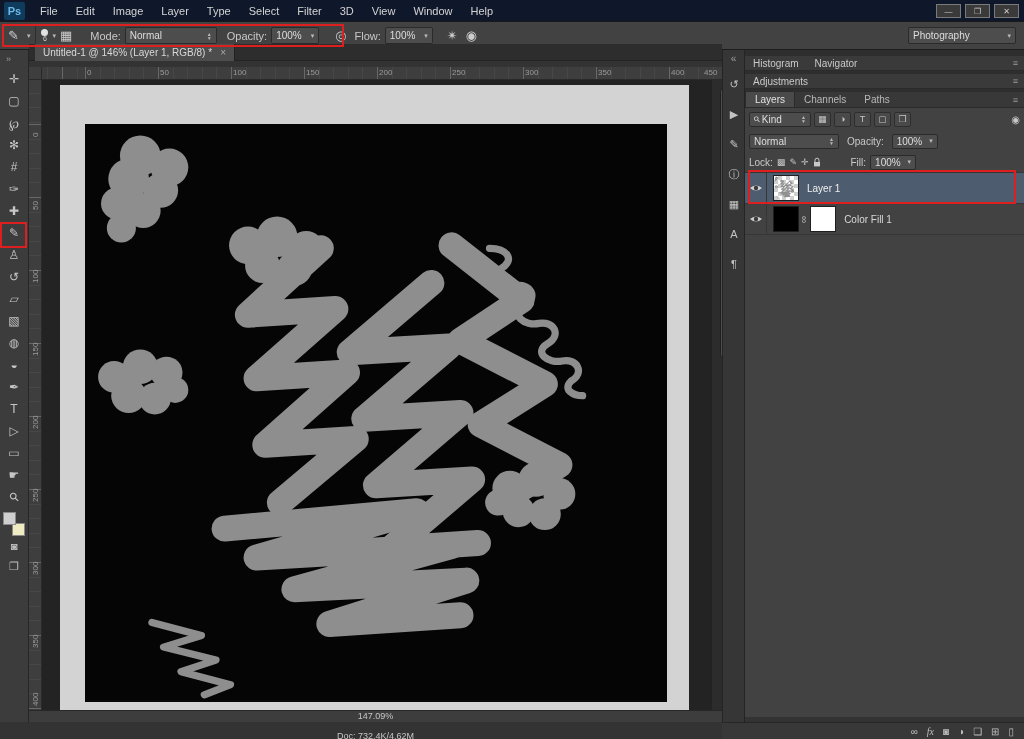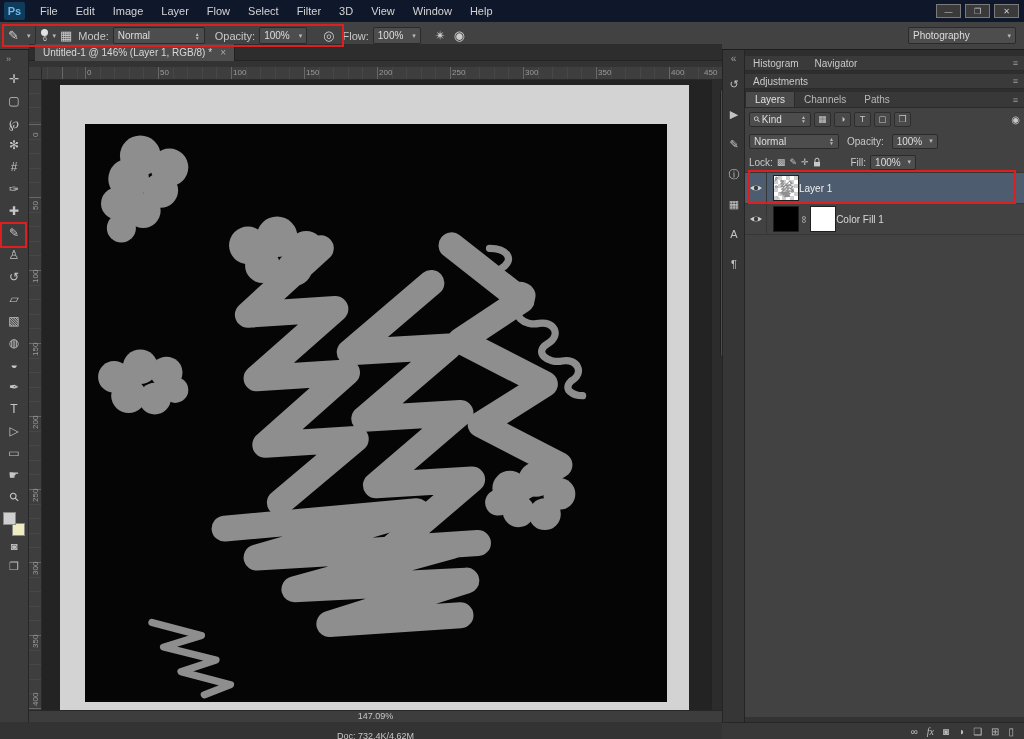--- a/index.html
+++ b/index.html
@@ -92,38 +92,38 @@
   #lock-row { height:20px; gap:4px; font-size:10px; color:#c9c9c9; }
   .lock-ic { font-size:9px; color:#c6c6c6; }
   .small-sel { width:46px; height:15px; }
   #layers-list { border-top:1px solid #363636; }
   .layer-row { height:31px; display:flex; align-items:center; border-bottom:1px solid #363636; position:relative; }
   .eye-cell { width:22px; height:31px; display:flex; align-items:center; justify-content:center; border-right:1px solid #363636; }
   .thumb { width:26px; height:26px; border:1px solid #1f1f1f; margin-left:6px; position:relative; overflow:hidden; flex:none; }
   .checker { background:#fff;
     background-image:linear-gradient(45deg,#cfcfcf 25%,transparent 25%,transparent 75%,#cfcfcf 75%),linear-gradient(45deg,#cfcfcf 25%,transparent 25%,transparent 75%,#cfcfcf 75%);
     background-size:8px 8px; background-position:0 0,4px 4px; }
-  .layer-name { font-size:10px; color:#d8d8d8; }
+  .layer-name { font-size:10px; color:#d8d8d8; margin-left:8px; }
   .sel { background:#4d5c6e; }
   .link8 { display:inline-block; transform:rotate(90deg); color:#bdbdbd; font-size:10px; margin:0 2px; }
 
   svg { display:block; }
 </style>
 </head>
 <body>
 
 <div id="app">
 
   <div id="menubar" class="abs">
     <div id="ps-logo">Ps</div>
     <div class="menu-item">File</div>
     <div class="menu-item">Edit</div>
     <div class="menu-item">Image</div>
     <div class="menu-item">Layer</div>
-    <div class="menu-item">Flow</div>
+    <div class="menu-item">Type</div>
     <div class="menu-item">Select</div>
     <div class="menu-item">Filter</div>
     <div class="menu-item">3D</div>
     <div class="menu-item">View</div>
     <div class="menu-item">Window</div>
     <div class="menu-item">Help</div>
     <div id="win-controls">
       <span class="win-btn">—</span>
       <span class="win-btn">❐</span>
       <span class="win-btn">✕</span>
@@ -133,21 +133,21 @@
   <div id="optionsbar" class="abs">
     <span class="opt-icon" style="margin-left:4px">✎</span>
     <span class="ddv">▾</span>
     <span class="sep"></span>
     <span style="display:inline-block">
       <span class="tipdot"></span>
       <span class="tipnum">6</span>
     </span>
     <span class="ddv">▾</span>
     <span class="opt-icon">▦</span>
-    <span class="lbl" style="margin-left:2px">Mode:</span>
+    <span class="lbl" style="margin-left:14px">Mode:</span>
     <div class="select" style="width:92px">
       <span>Normal</span>
       <span class="updn">
           <i>▲</i>
           <i>▼</i>
         </span>
     </div>
     <span class="lbl" style="margin-left:10px">Opacity:</span>
     <div class="select" style="width:48px">
       <span>100%</span>

